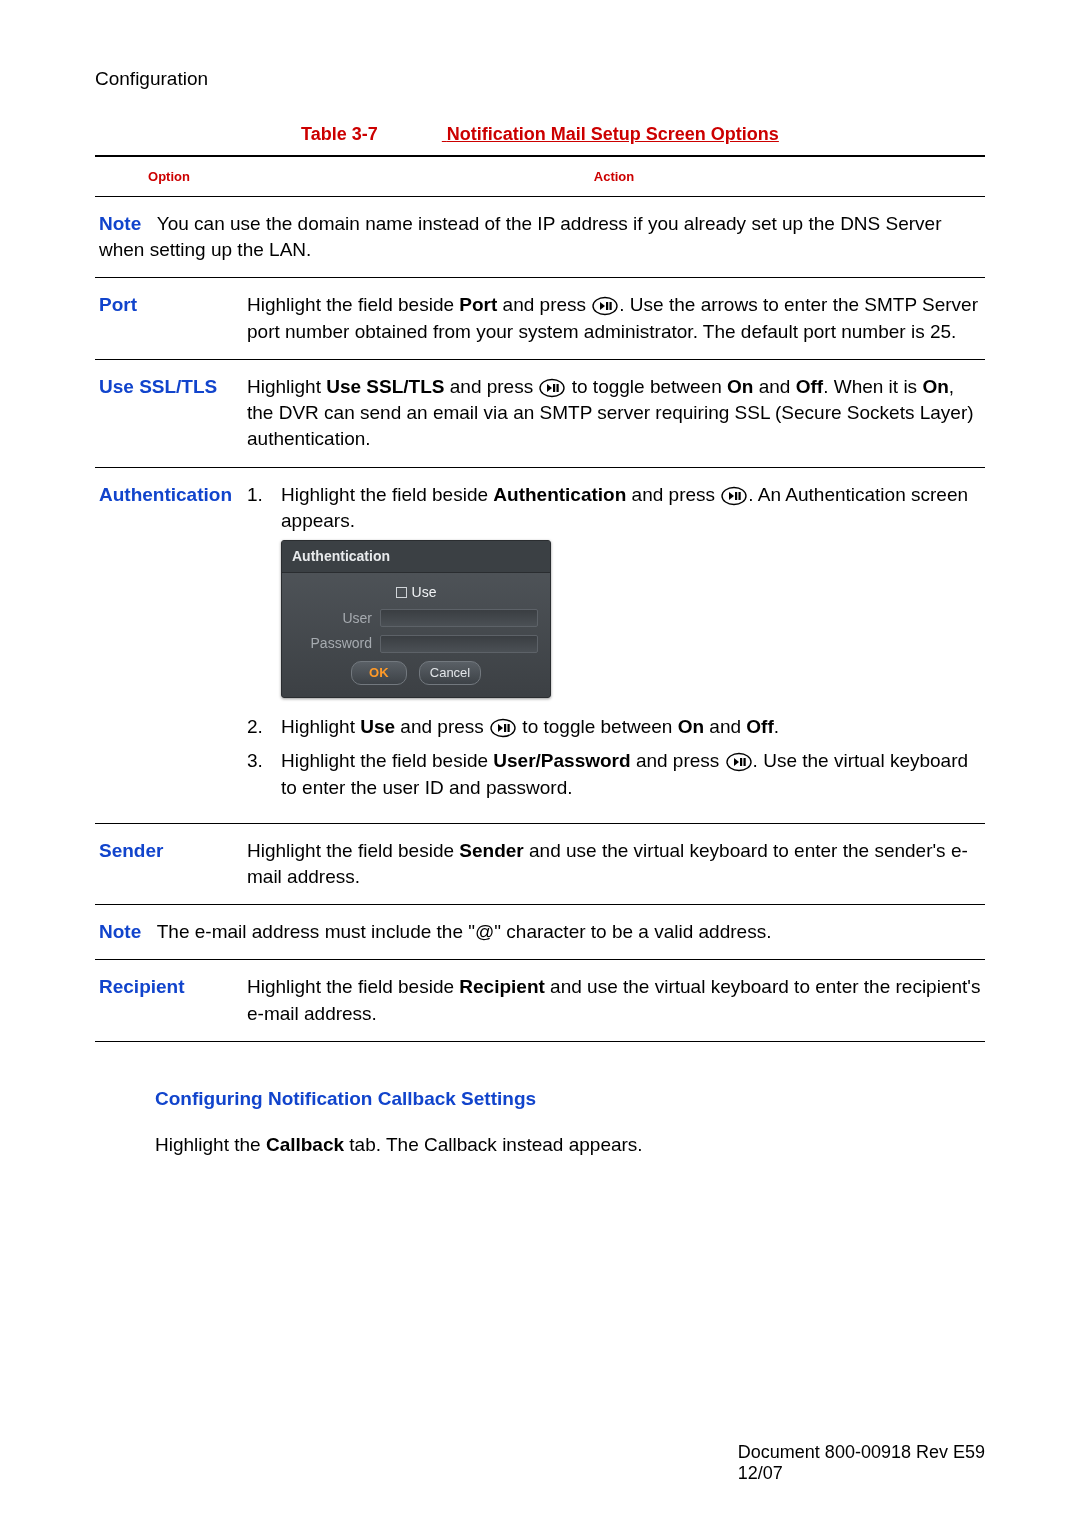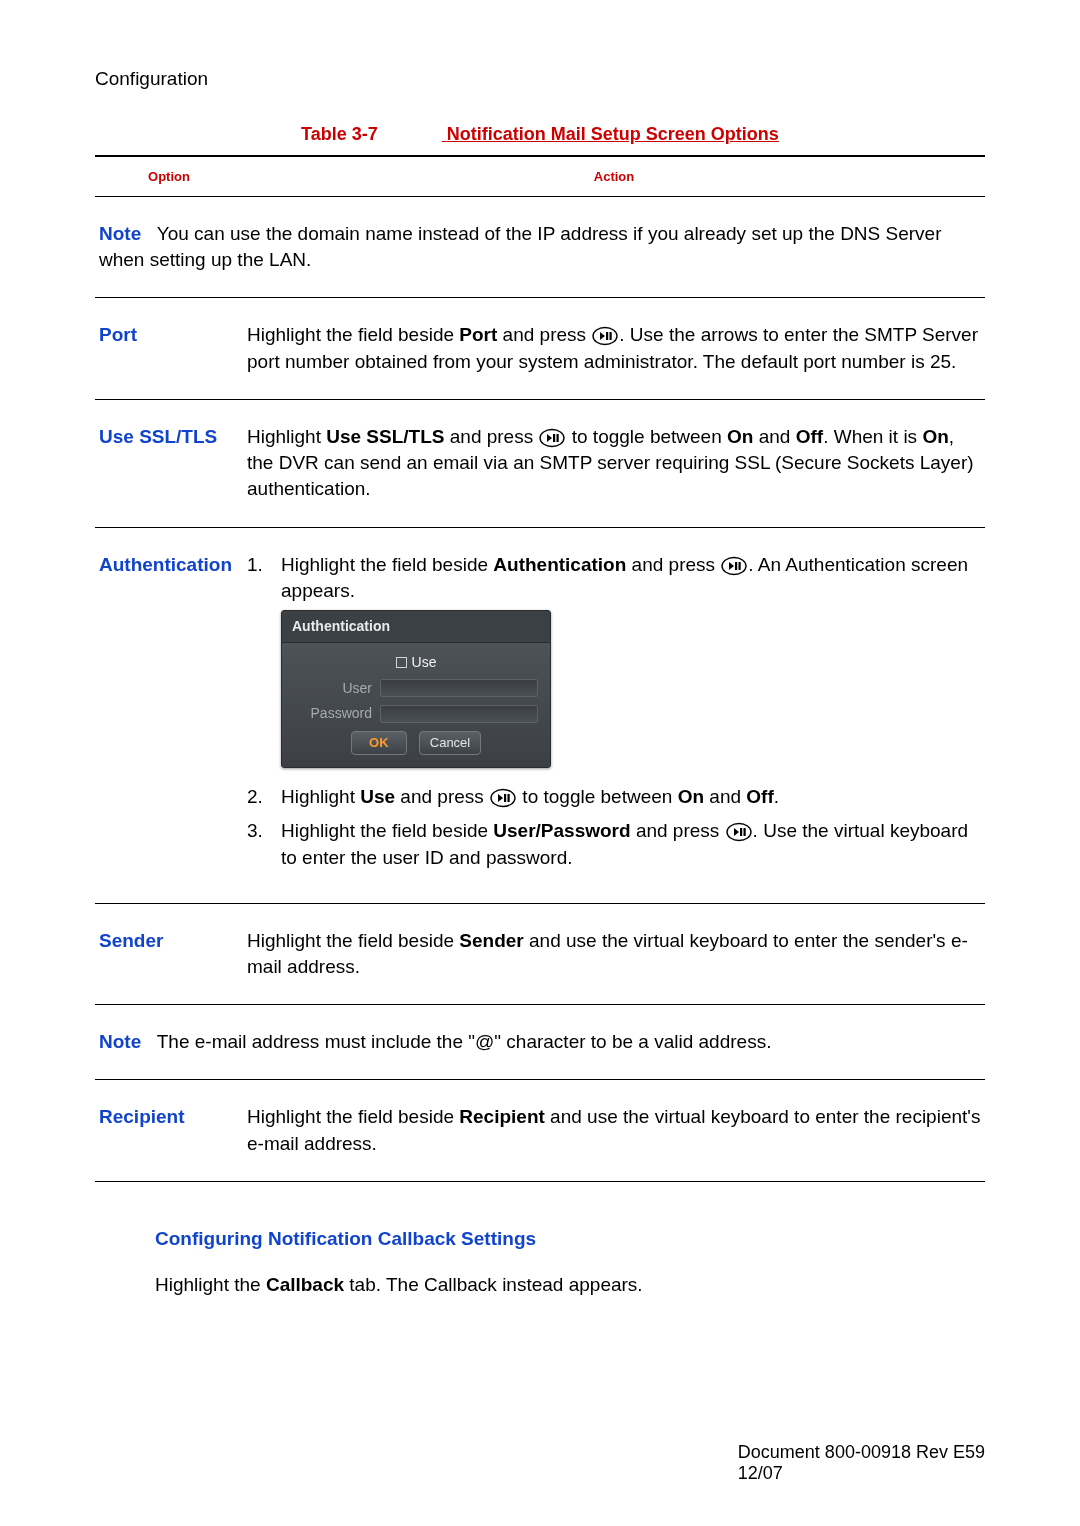--- a/index.html
+++ b/index.html
@@ -28,21 +28,21 @@
     border-top: 2px solid #000;
     border-bottom: 1px solid #000;
     text-align: center;
     color: #cc0000;
     font-weight: bold;
     padding: 12px 4px;
     font-size: 13px;
   }
   .opt-table td {
     border-bottom: 1px solid #000;
-    padding: 24px 4px;
+    padding: 14px 4px;
     vertical-align: top;
     line-height: 1.38;
   }
   .opt-table td.option {
     color: #1144cc;
     font-weight: bold;
     white-space: nowrap;
     width: 148px;
     padding-right: 8px;
   }
@@ -87,21 +87,21 @@
   .auth-dlg .use-row { justify-content: center; color: #f1f3f5; }
   .auth-dlg .use-row .chk {
     width: 11px; height: 11px; border: 1px solid #d0d4d8;
     margin-right: 5px; background: transparent;
   }
   .auth-dlg .btn-row { display: flex; justify-content: center; gap: 12px; margin-top: 8px; }
   .auth-dlg .dlg-btn {
     min-width: 56px; padding: 2px 10px;
     background: linear-gradient(#5a6066,#3d4247);
     border: 1px solid #72787e;
-    border-radius: 4px;
+    border-radius: 10px;
     color: #e2e5e8; font-size: 13px; text-align: center;
   }
   .auth-dlg .dlg-btn.ok { color: #ff9a28; font-weight: bold; }
   .section-h3 {
     color: #1144cc;
     font-weight: bold;
     margin: 46px 0 22px 0;
     font-size: 19px;
   }
   .body-p { line-height: 1.38; }

